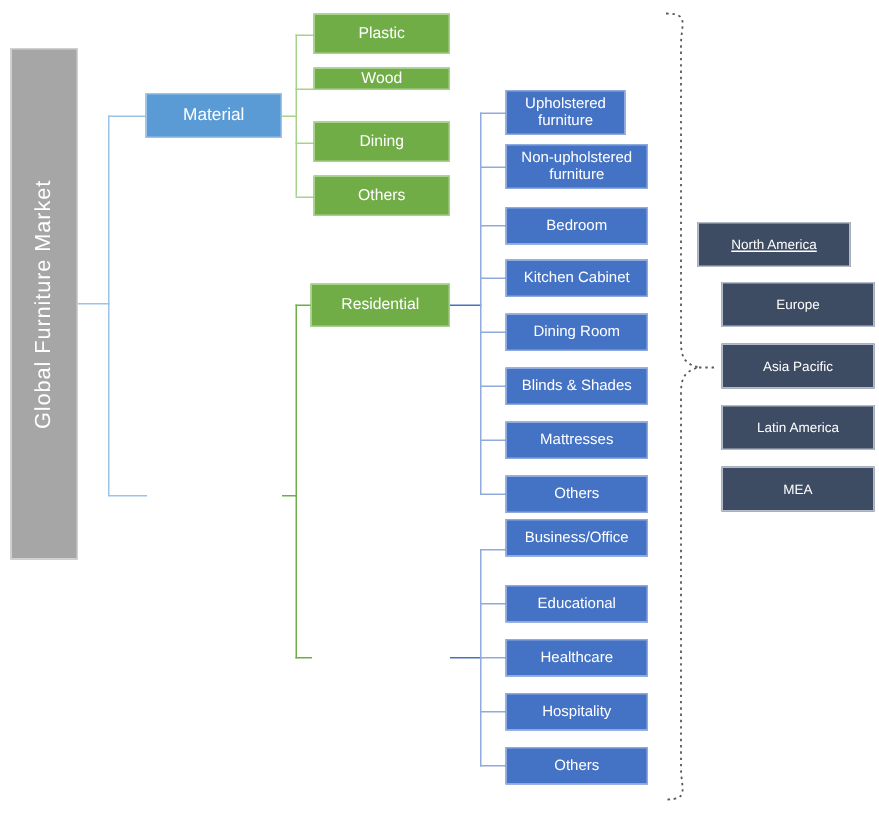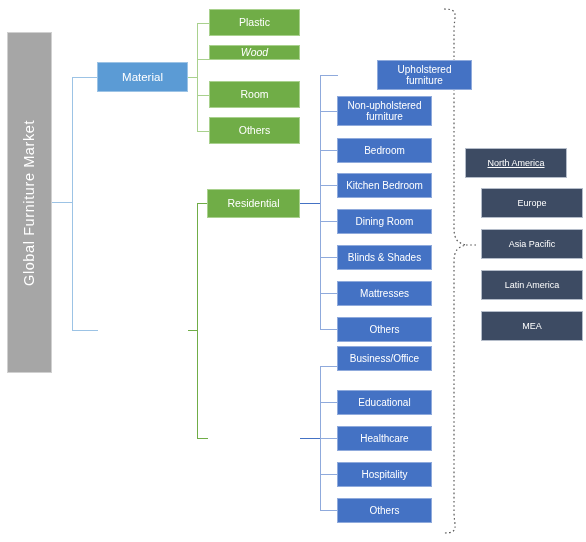--- a/index.html
+++ b/index.html
@@ -131,47 +131,47 @@
     <span class="node-label">Global Furniture Market</span>
   </div>
 
   <div class="node node-lvl1" style="left:97px; top:62px; width:91px; height:30px;">
     <span class="node-label">Material</span>
   </div>
 
   <div class="node node-green" style="left:209px; top:9px; width:91px; height:27px;">
     <span class="node-label">Plastic</span>
   </div>
-  <div class="node node-green" style="left:209px; top:45px; width:91px; height:15px;font-style:italic;">
+  <div class="node node-green" style="left:209px; top:45px; width:91px; height:15px;">
     <span class="node-label">Wood</span>
   </div>
   <div class="node node-green" style="left:209px; top:81px; width:91px; height:27px;">
-    <span class="node-label">Room</span>
+    <span class="node-label">Dining</span>
   </div>
   <div class="node node-green" style="left:209px; top:117px; width:91px; height:27px;">
     <span class="node-label">Others</span>
   </div>
 
   <div class="node node-green" style="left:207px; top:189px; width:93px; height:29px;">
     <span class="node-label">Residential</span>
   </div>
 
-  <div class="node node-blue" style="left:337px; top:60px; width:95px; height:30px;margin-left:40px;">
+  <div class="node node-blue" style="left:337px; top:60px; width:80px; height:30px;">
     <span class="node-label">Upholstered
 furniture</span>
   </div>
   <div class="node node-blue" style="left:337px; top:96px; width:95px; height:30px;">
     <span class="node-label">Non-upholstered
 furniture</span>
   </div>
   <div class="node node-blue" style="left:337px; top:138px; width:95px; height:25px;">
     <span class="node-label">Bedroom</span>
   </div>
   <div class="node node-blue" style="left:337px; top:173px; width:95px; height:25px;">
-    <span class="node-label">Kitchen Bedroom</span>
+    <span class="node-label">Kitchen Cabinet</span>
   </div>
   <div class="node node-blue" style="left:337px; top:209px; width:95px; height:25px;">
     <span class="node-label">Dining Room</span>
   </div>
   <div class="node node-blue" style="left:337px; top:245px; width:95px; height:25px;">
     <span class="node-label">Blinds &amp; Shades</span>
   </div>
   <div class="node node-blue" style="left:337px; top:281px; width:95px; height:25px;">
     <span class="node-label">Mattresses</span>
   </div>

